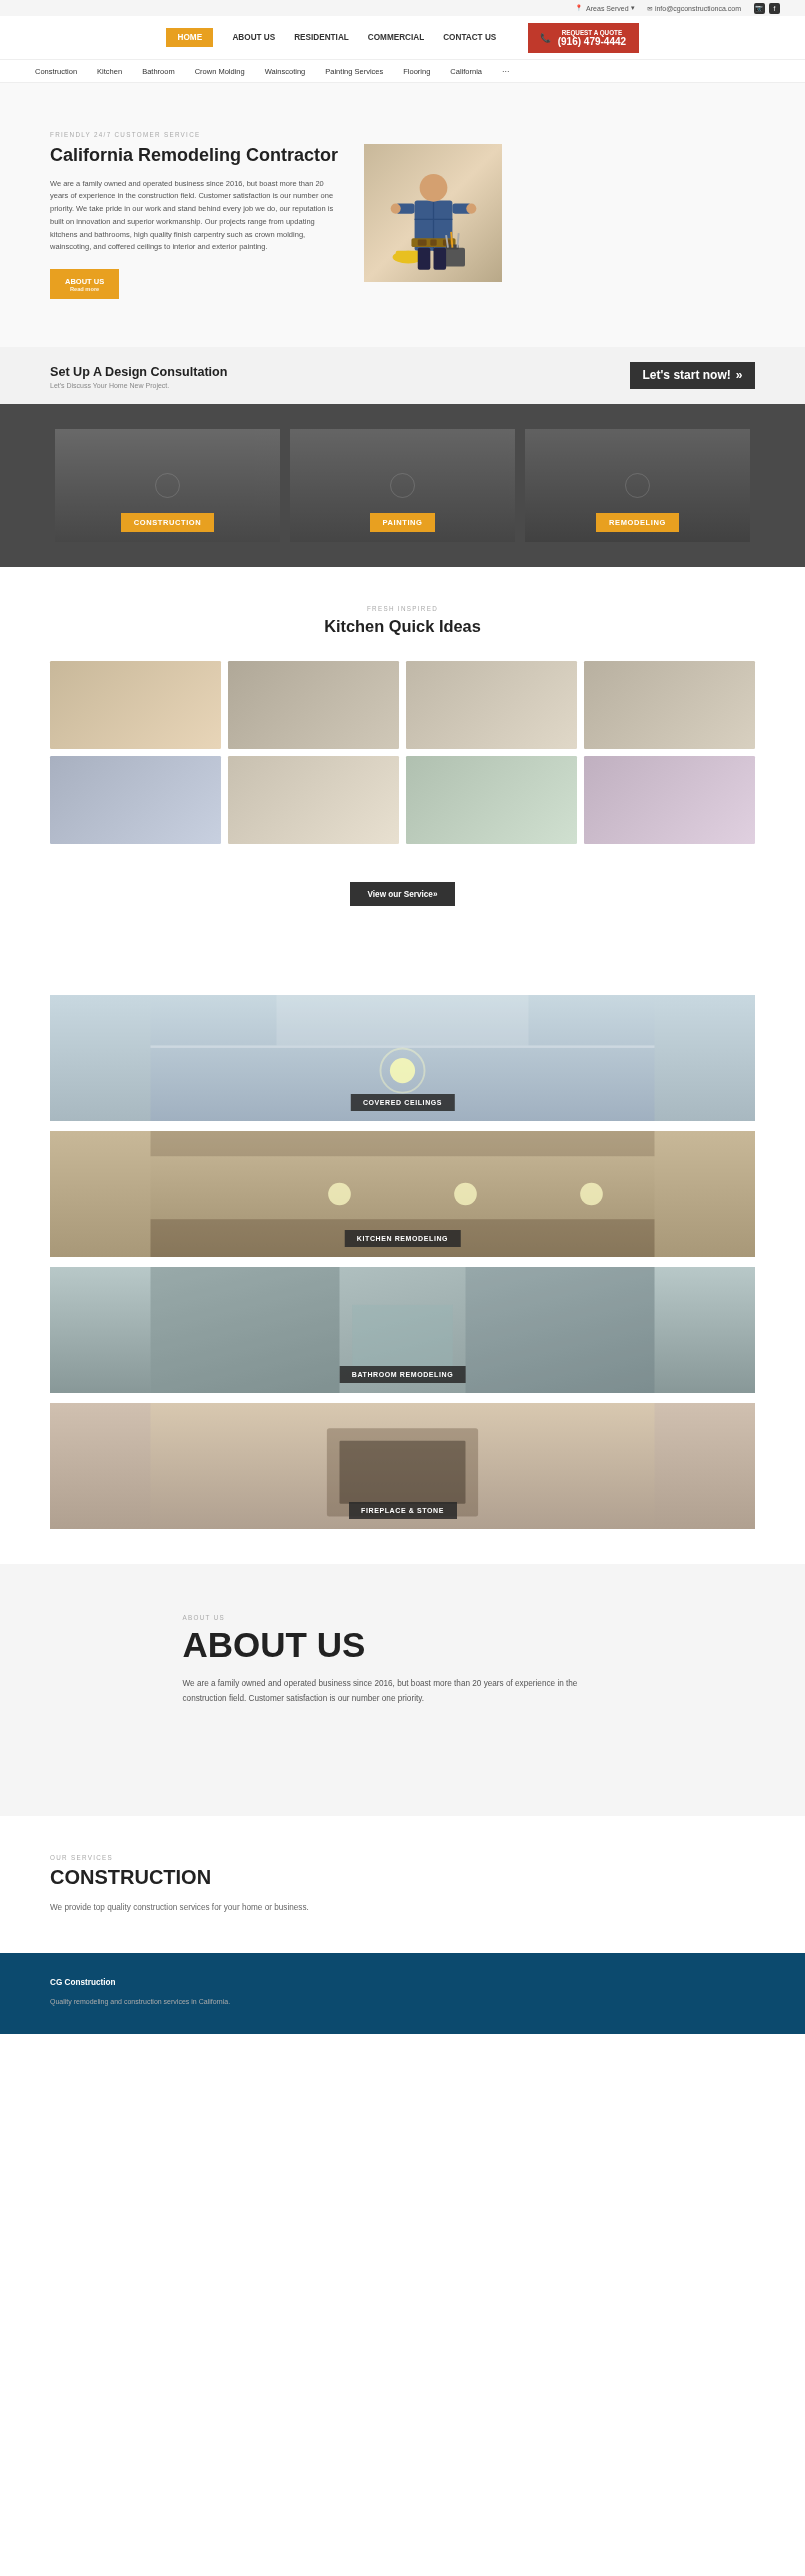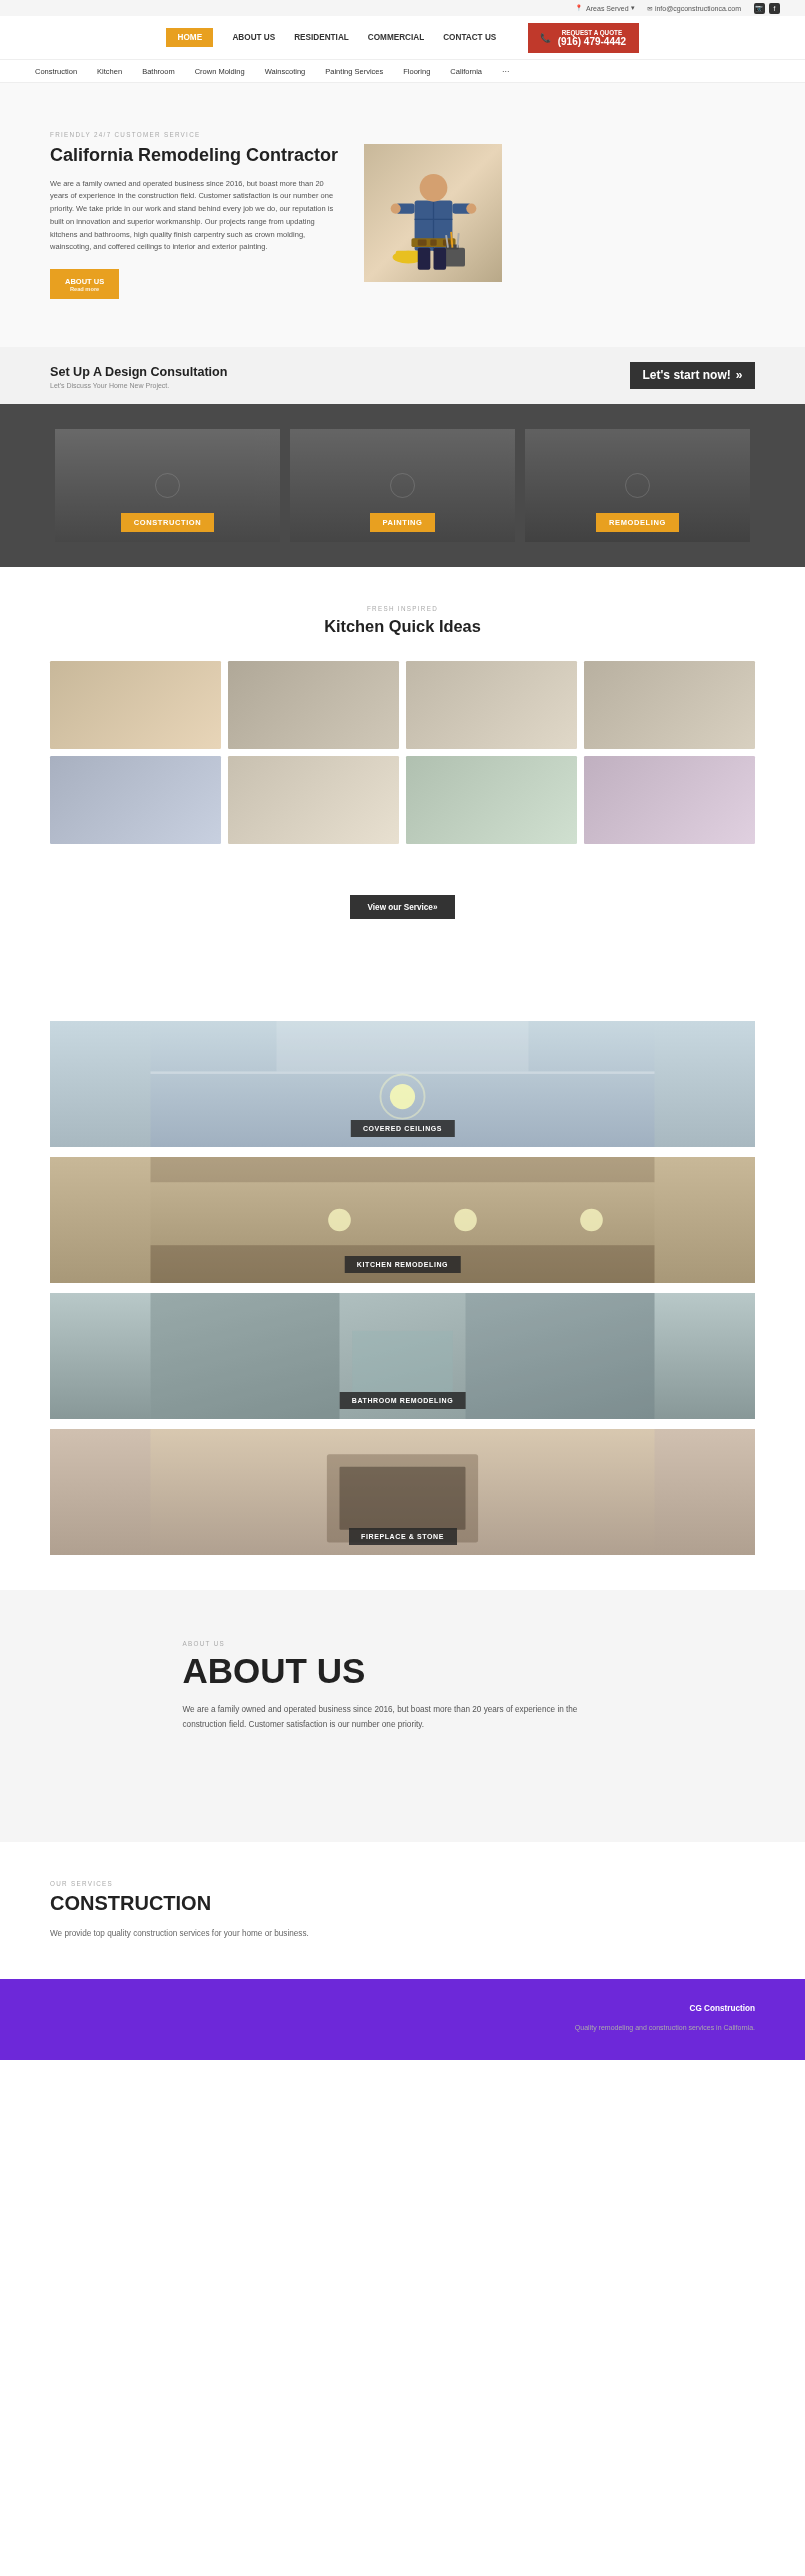--- a/index.html
+++ b/index.html
@@ -259,21 +259,21 @@
     .kc2 { background: linear-gradient(135deg, #b0a898, #d0c8b8); }
     .kc3 { background: linear-gradient(135deg, #c0b8a8, #e0d8c8); }
     .kc4 { background: linear-gradient(135deg, #b8b0a0, #d8d0c0); }
     .kc5 { background: linear-gradient(135deg, #a8b0c0, #c8d0e0); }
     .kc6 { background: linear-gradient(135deg, #c8c0b0, #e8e0d0); }
     .kc7 { background: linear-gradient(135deg, #b0c0b0, #d0e0d0); }
     .kc8 { background: linear-gradient(135deg, #c0b0c0, #e0d0e0); }
 
     .view-service-btn {
       display: block;
-      margin: 32px auto;
+      margin: 19px auto;
       background: #333;
       color: #fff;
       padding: 7.5px 17.6px;
       font-size: 8.2px;
       font-weight: bold;
       cursor: pointer;
       border: none;
       display: flex;
       align-items: center;
       gap: 0;
@@ -360,26 +360,25 @@
     }
     .construction-title {
       font-size: 20px;
       font-weight: 900;
       color: #222;
       margin-bottom: 12.6px;
     }
 
     
     .footer {
-      background: #6d28d9;
+      background: #0c4a6e;
       color: #aaa;
       padding: 25px 50px;
       display: flex;
       gap: 25px;
-      text-align: right;
     }
     .footer-col { flex: 1; }
     .footer-col h4 { color: #fff; font-size: 8.2px; margin-bottom: 8.8px; }
     .footer-col p { font-size: 7px; line-height: 1.8; }
     .footer-link { color: #aaa; font-size: 7px; display: block; margin-bottom: 3.8px; cursor: pointer; }
 
     .btn-center-wrap {
       display: flex;
       justify-content: center;
       margin: 19px 0;

